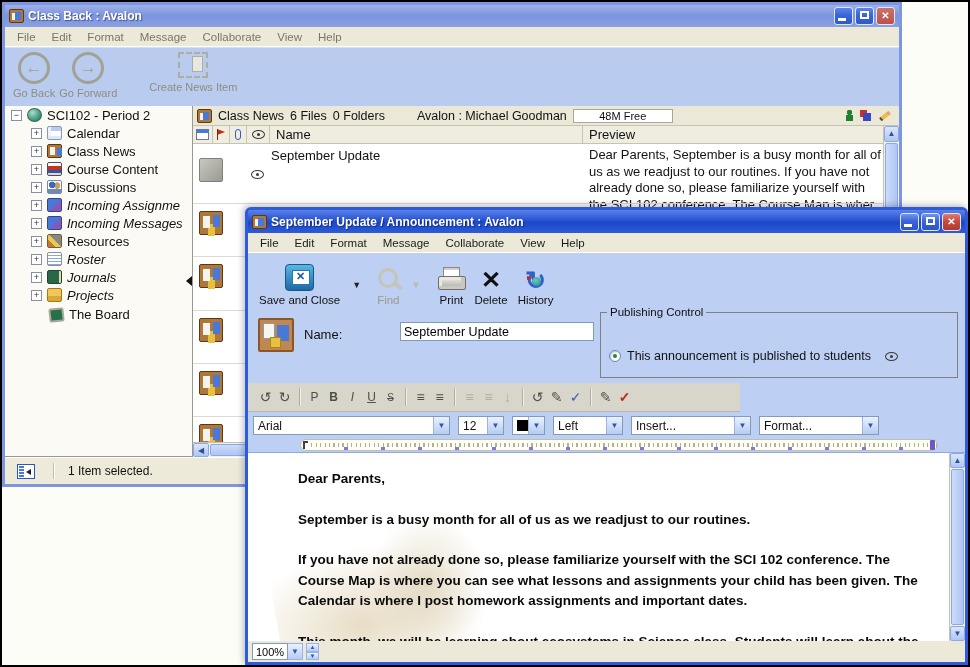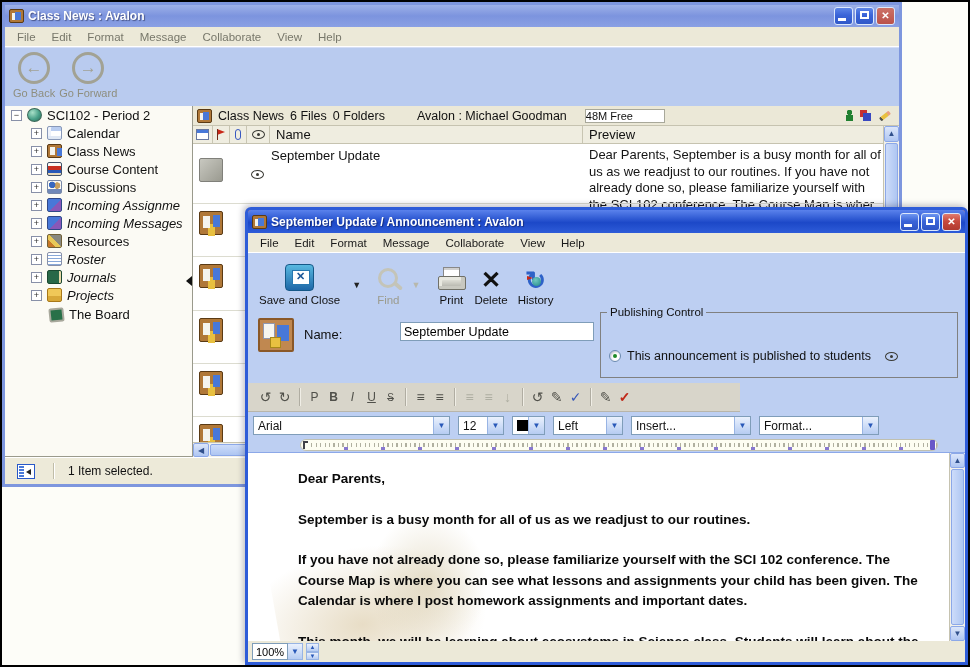--- a/index.html
+++ b/index.html
@@ -64,21 +64,21 @@
   .ti.roster { background:repeating-linear-gradient(180deg,#FFFFFF 0 2px,#88A8D8 2px 3px); border:1px solid #8890A8; }
   .ti.journal { background:linear-gradient(90deg,#286848 0 11px,#E8D8A8 11px); border:1px solid #1A4830; }
   .ti.folder { background:linear-gradient(180deg,#F0C858 0 60%,#D8A838 60%); border:1px solid #A87818; }
   .ti.board { background:#287048; border:2px solid #A8A89C; transform:rotate(-6deg); }
   #splitarrow { position:absolute; right:0; top:170px; width:0; height:0; border-top:5px solid transparent; border-bottom:5px solid transparent; border-right:6px solid #111; }
 
   
   #listpanel { flex:1; display:flex; flex-direction:column; background:#fff; min-width:0; }
   #listhdr { height:20px; background:#EBE8D7; border-bottom:1px solid #C6C3B0; display:flex; align-items:center; padding:0 4px; gap:6px; font-size:12.5px; color:#111; }
   #listhdr .seg { white-space:nowrap; }
-  #freebox { width:80px; height:14px; background:#fff; border:1px solid #A8A89A; font-size:11px; text-align:left; line-height:12px;margin-left:12px; }
+  #freebox { width:100px; height:14px; background:#fff; border:1px solid #A8A89A; font-size:11px; text-align:center; line-height:12px; }
   .hdricons { margin-left:auto; display:flex; align-items:center; gap:7px; padding-right:4px; }
   .ic-person { width:7px; height:11px; background:radial-gradient(circle at 50% 22%,#208030 0 2.5px,transparent 3px), linear-gradient(180deg,transparent 0 5px,#208030 5px); }
   .ic-squares { width:12px; height:11px; position:relative; }
   .ic-squares::before { content:""; position:absolute; left:0; top:0; width:7px; height:7px; background:#C83030; }
   .ic-squares::after { content:""; position:absolute; left:3px; top:3px; width:8px; height:8px; background:#3848C0; }
   .ic-pencil { width:12px; height:4px; background:linear-gradient(90deg,#50504A 0 2px,#E8C040 2px 9px,#E8A080 9px); transform:rotate(-38deg); border-radius:1px; }
   #colhdr { height:18px; background:#EFEDE0; border-bottom:1px solid #C6C3B0; display:flex; align-items:center; font-size:13px; color:#111; }
   #colhdr .cseg { height:100%; display:flex; align-items:center; justify-content:center; border-right:1px solid #C8C5B2; flex:none; }
   .ic-grid { width:13px; height:11px; background:linear-gradient(180deg,#4878D8 0 3px,#fff 3px); border:1px solid #6878A0; }
   .ic-flag { position:relative; width:9px; height:11px; }
@@ -206,21 +206,21 @@
 <body>
 
 <div id="screen">
 
   <div id="backwin">
     <div class="titlebar">
       <span class="miniboard">
           <i></i>
           <b></b>
         </span>
-      <span class="titletext">Class News : Avalon</span>
+      <span class="titletext">Class Back : Avalon</span>
       <span class="winbtns">
         <span class="wbtn">
             <span class="minbar"></span>
           </span>
         <span class="wbtn">
             <span class="maxbox"></span>
           </span>
         <span class="wbtn close">✕</span>
       </span>
     </div>
@@ -234,20 +234,26 @@
       <span>Help</span>
     </div>
     <div id="btoolbar">
       <div class="navbtn">
         <span class="navcircle">←</span>
         <span class="nlabel">Go Back</span>
       </div>
       <div class="navbtn">
         <span class="navcircle">→</span>
         <span class="nlabel">Go Forward</span>
+      </div>
+      <div id="createbtn">
+        <span class="createicon">
+            <i></i>
+          </span>
+        <span class="nlabel">Create News Item</span>
       </div>
     </div>
 
     <div id="backcontent">
 
       <div id="treepanel">
         <div class="trow root">
           <span class="box">−</span>
           <span class="ti globe"></span>
           <span class="lbl">SCI102 - Period 2</span>

